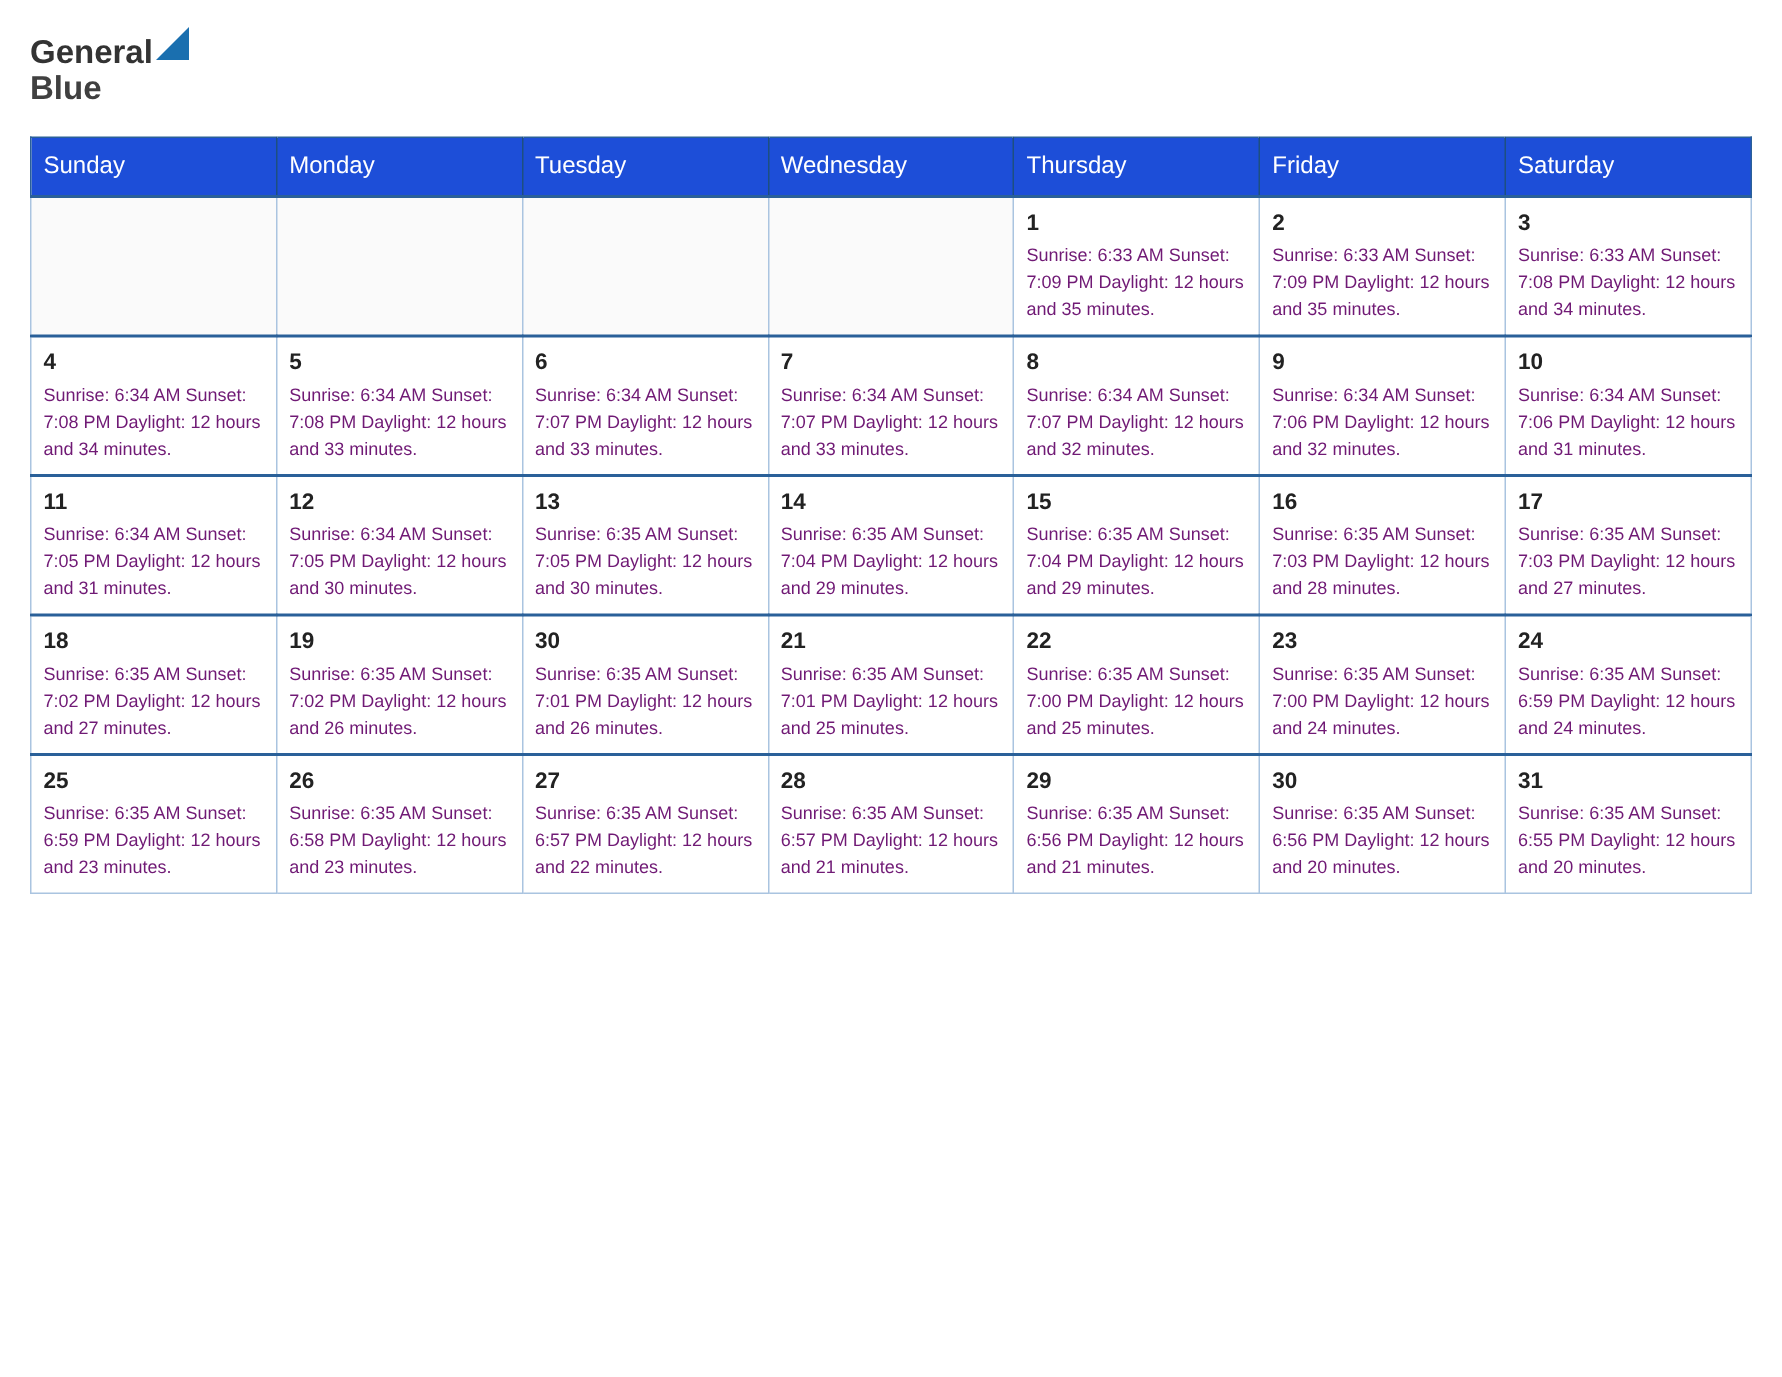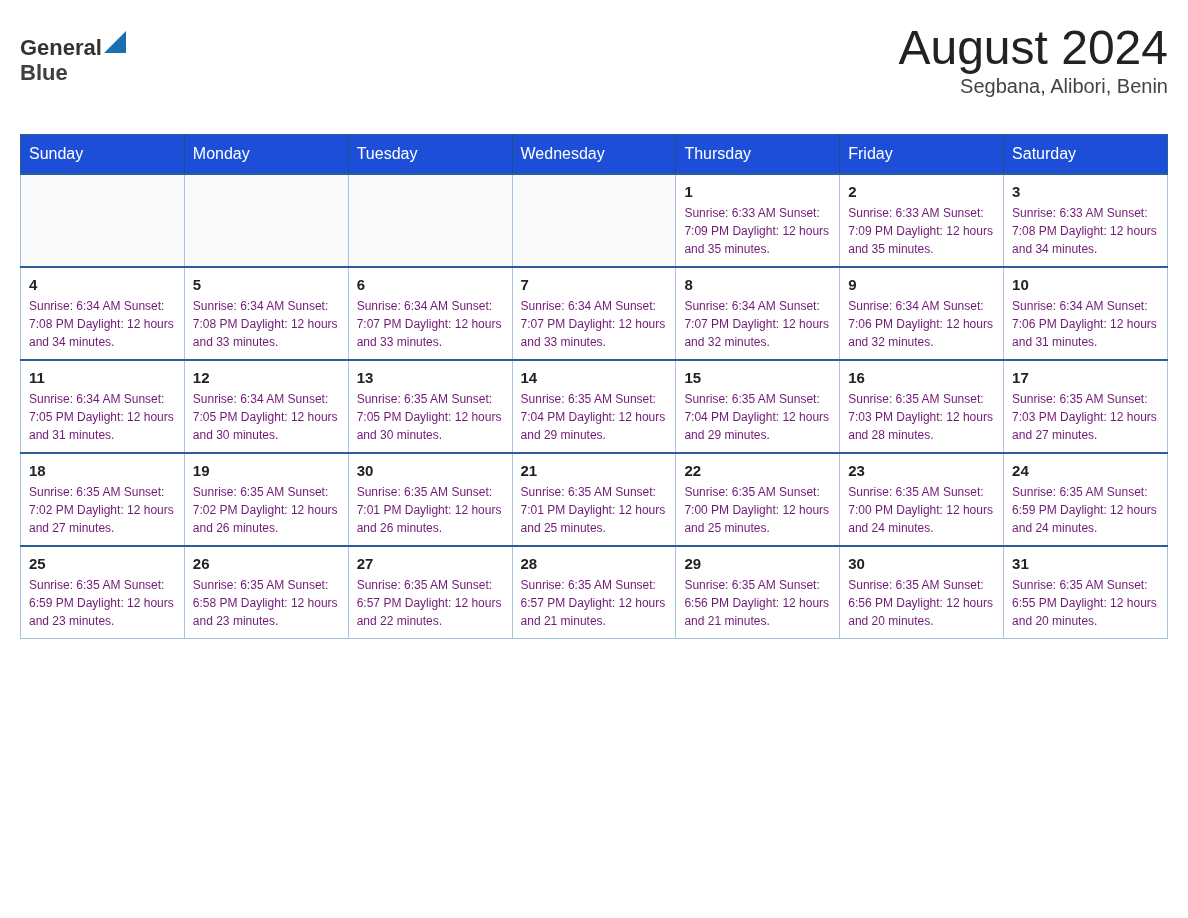--- a/index.html
+++ b/index.html
@@ -7,22 +7,22 @@
       font-family: Arial, Helvetica, sans-serif;
       background: #ffffff;
       color: #333;
       padding: 20px;
       width: 1188px;
       min-height: 918px;
     }
     .header {
       display: flex;
       justify-content: space-between;
-      align-items: center;
-      margin-bottom: 36px;
+      align-items: flex-end;
+      margin-bottom: 20px;
     }
     .logo {
       display: flex;
       align-items: center;
     }
     .logo-text-general {
       font-size: 22px;
       font-weight: bold;
       color: #333;
     }
@@ -97,24 +97,20 @@
           <svg width="22" height="22" viewBox="0 0 22 22">
             <polygon points="0,22 22,22 22,0" fill="#1a6faf"></polygon>
           </svg>
         </span>
       </div>
       <div>
         <span class="logo-text-blue">Blue</span>
       </div>
     </div>
   </div>
-  <div class="title-block">
-    <h1>August 2024</h1>
-    <h2>Segbana, Alibori, Benin</h2>
-  </div>
 </div>
 
 <table class="calendar">
   <thead>
     <tr>
     <th>Sunday</th>
         <th>Monday</th>
         <th>Tuesday</th>
         <th>Wednesday</th>
         <th>Thursday</th>

